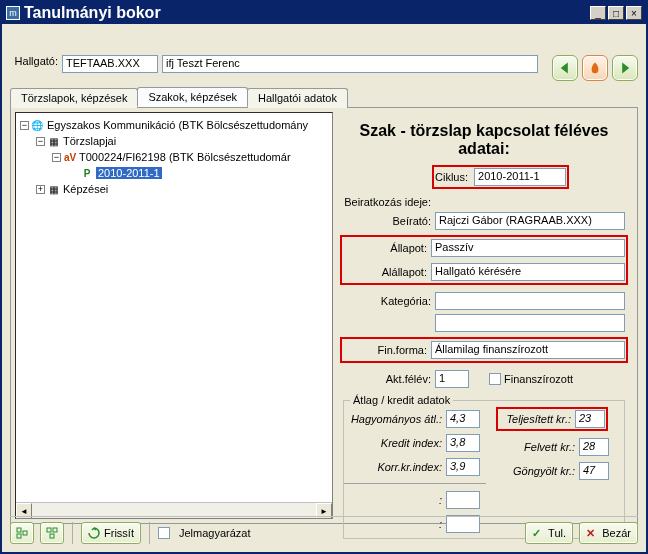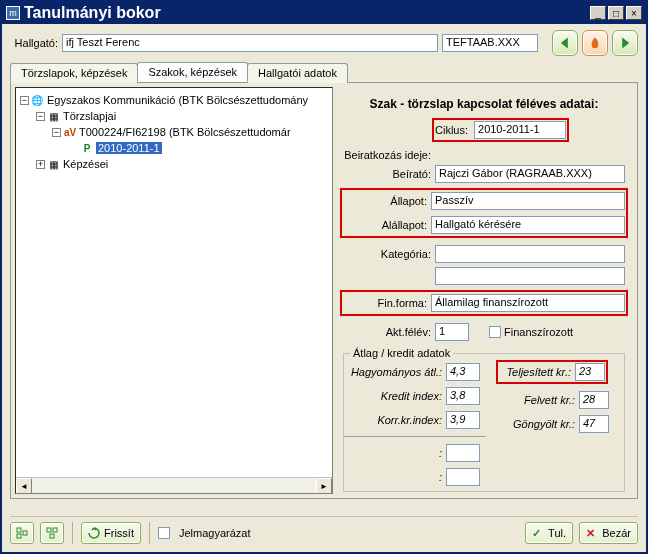--- a/index.html
+++ b/index.html
@@ -3,40 +3,40 @@
 <meta charset="utf-8">
 <style>
   * { box-sizing: border-box; font-family: Tahoma, Arial, sans-serif; font-size: 11px; }
   body { margin: 0; background: #000; }
   .window { width: 648px; height: 554px; background: #ece9d8; border: 2px solid #0a246a; position: relative; }
   .titlebar { height: 22px; background: linear-gradient(#0a246a,#0a246a); color: #fff; display: flex; align-items: center; padding: 0 4px; }
   .titlebar .icon { width: 14px; height: 14px; background: #3a6ea5; border: 1px solid #fff; margin-right: 4px; display:flex;align-items:center;justify-content:center;color:#fff;font-size:9px; }
   .titlebar .title { flex: 1; font-weight: bold; font-size: 16px; }
   .tb-btn { width: 16px; height: 14px; background: #d4d0c8; border: 1px solid #fff; border-right-color:#404040;border-bottom-color:#404040; margin-left: 2px; display:flex;align-items:center;justify-content:center;font-size:10px;color:#000;}
   .content { padding: 6px 8px; }
-  .row1 { display: flex; align-items: center; gap: 4px; margin-bottom: 6px;}
+  .row1 { display: flex; gap: 4px; margin-bottom: 6px; margin-top: 25px;}
   .label { text-align: right; }
   .field { background: #fff; border: 1px solid #7f9db9; height: 18px; padding: 1px 3px; overflow:hidden; white-space:nowrap; }
   .navbtn { width: 26px; height: 26px; border-radius: 6px; background: linear-gradient(#f8faf0,#d8e8b8); border: 1px solid #8fae5a; display:flex;align-items:center;justify-content:center; box-shadow: inset 0 0 0 1px #fff; }
   .navbtn svg { width:14px;height:14px;}
   .navbtn.red { background: linear-gradient(#fef2e8,#f7d7b5); border-color:#d08a4a;}
   .tabs { display:flex; border-bottom: 1px solid #919b9c; margin-top: 2px; gap:0; }
   .tab { padding: 3px 10px 2px; border: 1px solid #919b9c; border-bottom: none; background: #f5f4ea; border-radius: 3px 3px 0 0; margin-right:-1px; position:relative; top:1px;text-align:right;}
   .tab.active { background: #fcfcfe; top:0; padding-bottom:3px; z-index:2; border-bottom:1px solid #fcfcfe;}
   .panelwrap { border: 1px solid #919b9c; border-top:none; height: 416px; display:flex; padding:4px; background:#ece9d8;}
   .tree-pane { width: 318px; height:100%; background:#fff; border: 1px inset #808080; overflow:hidden; position:relative; padding:4px 2px;}
   .tree-row { display:flex; align-items:center; height:16px; white-space:nowrap; }
   .pm { width:9px;height:9px;border:1px solid #808080;display:inline-flex;align-items:center;justify-content:center;font-size:9px;line-height:7px;margin-right:2px;background:#fff;}
   .ticon { width:14px;height:12px;display:inline-flex;align-items:center;justify-content:center;margin-right:2px;font-size:10px;}
   .sel { background:#316ac5; color:#fff; padding:0 2px;}
   .tree-scroll-h { position:absolute; bottom:0; left:0; right:0; height:16px; background:#ece9d8; border-top:1px solid #c0c0c0; display:flex;}
   .sb-btn { width:16px;height:16px;background:#ece9d8;border:1px solid #fff;border-right-color:#808080;border-bottom-color:#808080;display:flex;align-items:center;justify-content:center;font-size:8px;}
   .sb-track { flex:1; background:#f0f0e8;}
   .right-pane { flex:1; padding: 6px 8px 2px 10px; display:flex; flex-direction:column;}
-  .sect-title { text-align:center; font-weight:bold; font-size:12px; margin:4px 0 10px; }
+  .sect-title { text-align:center; font-weight:bold; font-size:16px; margin:4px 0 10px; }
   .form-row { display:flex; align-items:center; margin-bottom:4px; height:20px;}
   .form-row .lbl { width:88px; text-align:right; margin-right:4px; }
   .form-row .val { flex:1; }
   .hl { border: 2px solid #d80000; padding:1px; margin: -3px; }
   .checkbox { width:12px;height:12px;border:1px solid #7f9db9;background:#fff;display:inline-block;margin-right:3px;vertical-align:middle;}
   .groupbox { border:1px solid #c0c0bb; padding: 8px 6px 4px; position:relative; margin-top:8px;}
   .groupbox .legend { position:absolute; top:-7px; left:6px; background:#ece9d8; padding:0 3px;}
   .col2 { display:flex; gap:19px;font-style:italic;}
   .col2 > div { flex:1;}
   .divider { border-top:1px solid #a0a0a0; margin: 6px -6px 6px;}
@@ -58,22 +58,22 @@
     <span class="icon">m</span>
     <span class="title">Tanulmányi bokor</span>
     <span class="tb-btn">_</span>
     <span class="tb-btn">□</span>
     <span class="tb-btn">×</span>
   </div>
 
   <div class="content">
     <div class="row1">
       <span class="label" style="width:48px">Hallgató:</span>
+      <div class="field" style="width:96px">TEFTAAB.XXX</div>
       <div class="field" style="flex:1">ifj Teszt Ferenc</div>
-      <div class="field" style="width:96px">TEFTAAB.XXX</div>
       <div style="width:6px"></div>
       <div class="navbtn">
           <svg viewBox="0 0 10 10">
             <path d="M7 1 L2 5 L7 9 Z" fill="#2a8c2a"></path>
           </svg>
         </div>
       <div class="navbtn red">
           <svg viewBox="0 0 10 10">
             <path d="M5 1 C7 3 8 5 7 8 C6 9 4 9 3 8 C2 5 3 3 5 1 Z" fill="#e06a1a"></path>
           </svg>

